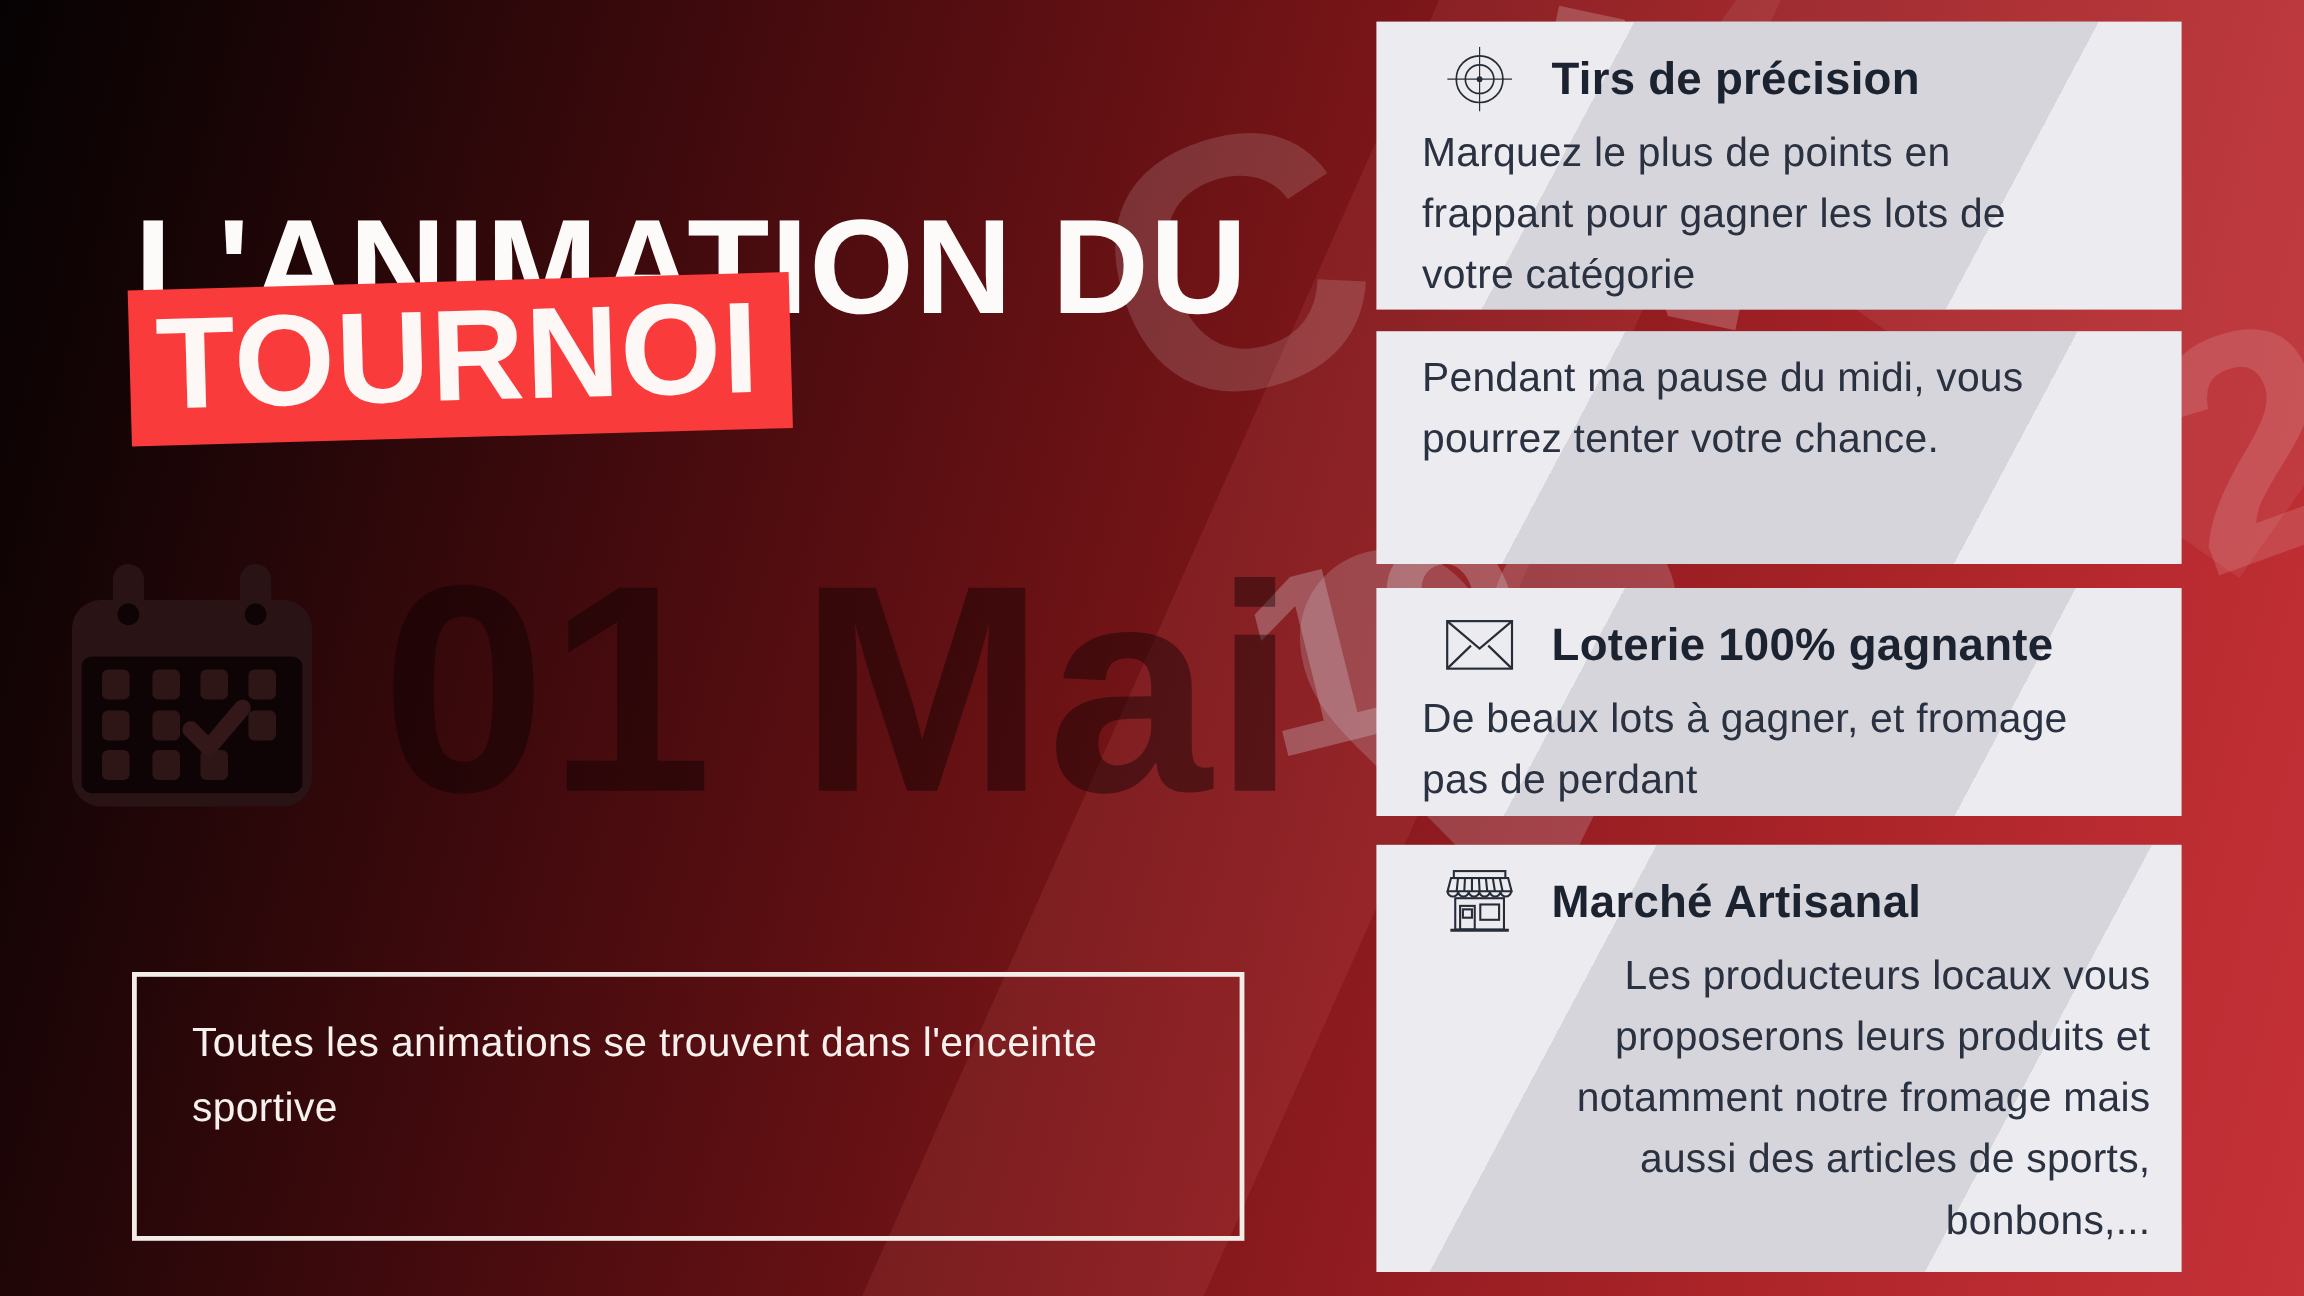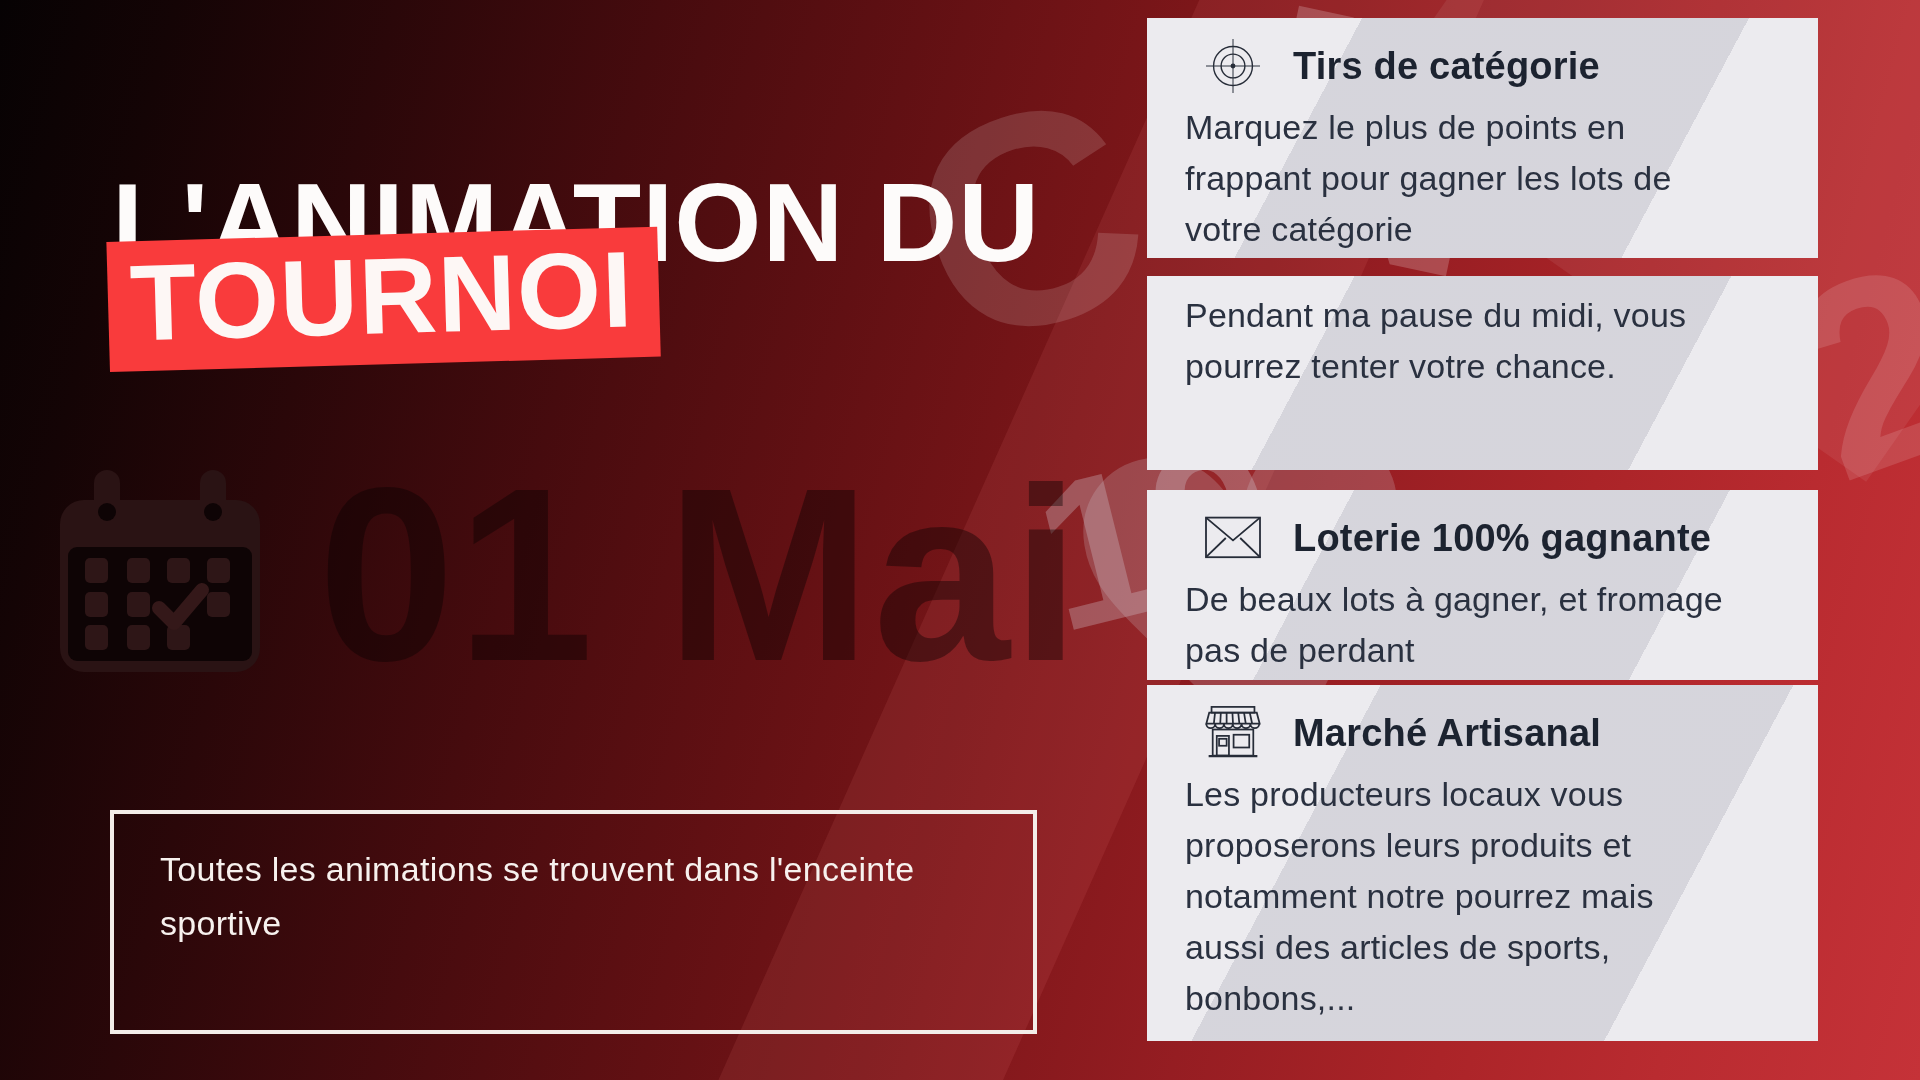--- a/index.html
+++ b/index.html
@@ -62,21 +62,21 @@
     padding:10px 26px 0 38px;
   }
   .card::before{ 
     content:"";position:absolute;inset:-40px;
     background:linear-gradient(118deg,rgba(150,150,165,0) 30%,rgba(150,150,165,.26) 30%,rgba(150,150,165,.26) 72%,rgba(150,150,165,0) 72%);
     pointer-events:none;
   }
   .card-1{top:18px;height:240px;}
   .card-2{top:276px;height:194px;}
   .card-3{top:490px;height:190px;}
-  .card-4{top:685px;height:356px;}
+  .card-4{top:704px;height:356px;text-align:right;}
   .card-head{
     position:relative;display:flex;align-items:center;gap:12px;margin-top:6px;height:64px;
   }
   .icon-box{width:96px;display:flex;justify-content:center;align-items:center;flex:0 0 96px;}
   .card-title{
     margin:0;font-size:38px;font-weight:700;color:#1c2330;letter-spacing:.2px;line-height:1;white-space:nowrap;
   }
   .card-body{
     position:relative;margin:4px 0 0 0;font-size:34px;line-height:51px;color:#2a3140;
     white-space:pre-line;letter-spacing:.2px;
@@ -148,21 +148,21 @@
               <line x1="50" y1="0" x2="50" y2="100"></line>
               <line x1="0" y1="50" x2="100" y2="50"></line>
             </g>
             <g fill="none" stroke="#262c38" stroke-width="2.6">
               <circle cx="50" cy="50" r="36"></circle>
               <circle cx="50" cy="50" r="22"></circle>
             </g>
             <circle cx="50" cy="50" r="4.5" fill="#262c38"></circle>
           </svg>
         </span>
-        <h2 class="card-title">Tirs de catégorie</h2>
+        <h2 class="card-title">Tirs de précision</h2>
       </header>
       <p class="card-body">Marquez le plus de points en
 frappant pour gagner les lots de
 votre catégorie</p>
     </article>
 
     <article class="card card-2">
       <p class="card-body">Pendant ma pause du midi, vous
 pourrez tenter votre chance.</p>
     </article>
@@ -199,19 +199,19 @@
               <rect x="31" y="60" width="13" height="12"></rect>
               <rect x="56" y="53" width="27" height="22"></rect>
             </g>
             <line x1="13" y1="90" x2="97" y2="90" stroke="#262c38" stroke-width="4"></line>
           </svg>
         </span>
         <h2 class="card-title">Marché Artisanal</h2>
       </header>
       <p class="card-body">Les producteurs locaux vous
 proposerons leurs produits et
-notamment notre pourrez mais
+notamment notre fromage mais
 aussi des articles de sports,
 bonbons,...</p>
     </article>
 
   </section>
 </div>
 
 </body></html>

